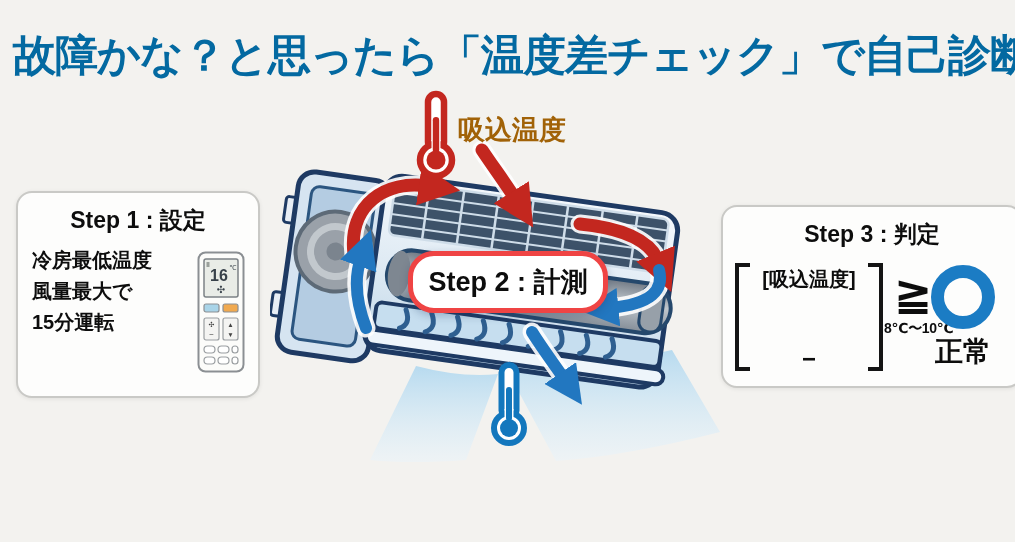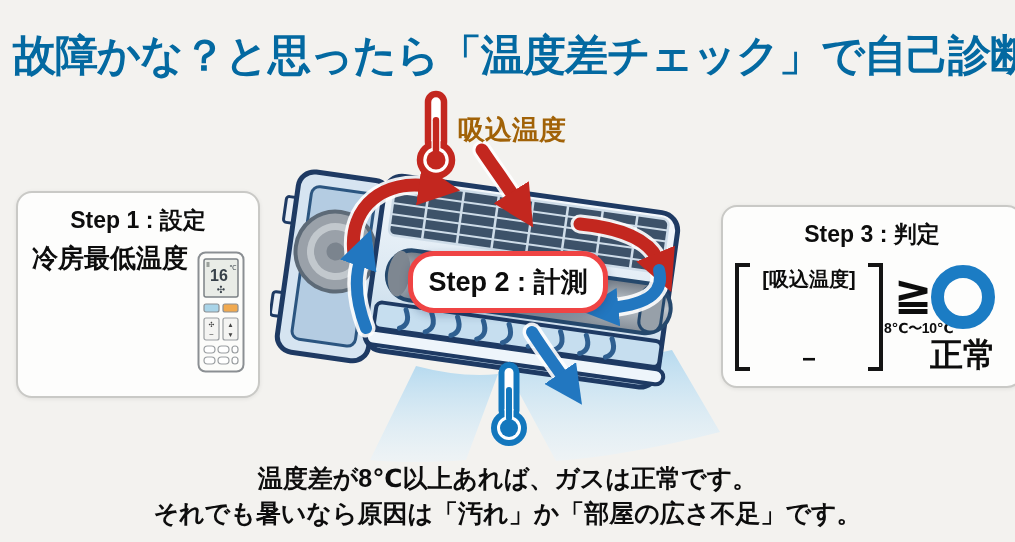--- a/index.html
+++ b/index.html
@@ -19,21 +19,21 @@
     position:absolute;background:#fdfdfc;border:2px solid #c9c9c6;
     border-radius:16px;box-shadow:0 1px 4px rgba(0,0,0,.08);
   }
   .card-h{
     position:absolute;top:12px;left:0;width:100%;text-align:center;
     font-size:23px;font-weight:800;
   }
   .step1{left:16px;top:191px;width:240px;height:203px;}
   .s1-lines{
     position:absolute;left:14px;top:52px;width:170px;
-    font-size:26px;font-weight:800;line-height:31px;font-family:Liberation Mono, monospace;
+    font-size:20px;font-weight:800;line-height:31px;
   }
   .s1-lines span{display:block;white-space:nowrap;}
   .remote{position:absolute;right:13px;top:58px;}
   
   .pill{
     position:absolute;left:408px;top:251px;width:190px;height:52px;
     background:#ffffff;border:5px solid #ef4444;border-radius:26px;
     box-shadow:0 3px 8px rgba(30,58,99,.28);
     display:flex;align-items:center;justify-content:center;
     font-size:27px;font-weight:800;z-index:6;white-space:nowrap;
@@ -52,21 +52,21 @@
   .f-op{font-size:24px;font-weight:900;line-height:18px;}
   .cmp{position:absolute;left:161px;top:60px;width:58px;text-align:center;}
   .cmp-sym{font-size:46px;font-weight:700;line-height:52px;}
   .cmp-range{font-size:14px;font-weight:800;letter-spacing:-0.3px;margin-top:1px;white-space:nowrap;text-align:center;}
   .ring{
     position:absolute;left:208px;top:58px;width:38px;height:38px;
     border:13px solid #1b7cc4;border-radius:50%;
   }
   .ring-lbl{
     position:absolute;left:200px;top:126px;width:80px;text-align:center;
-    font-size:33px;font-weight:800;
+    font-size:28px;font-weight:800;
   }
   
   .t-label{position:absolute;font-size:27px;font-weight:900;white-space:nowrap;z-index:7;}
   .t-label.red{left:458px;top:112px;color:#a16207;}
   .t-label.blue{left:534px;top:389px;color:#1377bd;}
   .thermo{position:absolute;z-index:7;}
   .thermo.red{left:414px;top:90px;}
   .thermo.blue{left:489px;top:361px;}
   
   .ac{position:absolute;left:270px;top:130px;z-index:2;}
@@ -193,20 +193,22 @@
     <circle cx="20" cy="67" r="15" fill="#ffffff" stroke="#1377bd" stroke-width="6"></circle>
     <rect x="15.5" y="48" width="9" height="11" fill="#ffffff"></rect>
     <rect x="17" y="26" width="6" height="34" rx="3" fill="#1377bd"></rect>
     <circle cx="20" cy="67" r="9" fill="#1377bd"></circle>
   </svg>
 
   <div class="card step1">
     <div class="card-h">Step 1 : 設定</div>
     <div class="s1-lines">
       <span>冷房最低温度</span>
+      <span>風量最大で</span>
+      <span>15分運転</span>
     </div>
 
     <svg class="remote" width="48" height="122" viewBox="0 0 48 122">
       <rect x="1.5" y="1.5" width="45" height="119" rx="7" fill="#fcfcfa" stroke="#8b8f93" stroke-width="2"></rect>
       <rect x="7" y="8" width="34" height="38" rx="2" fill="#e9ece7" stroke="#7c8186" stroke-width="1.5"></rect>
       <rect x="9.5" y="11" width="3" height="5" fill="#9aa09b"></rect>
       <text x="22" y="30" font-size="16" font-weight="bold" fill="#38414a" text-anchor="middle" font-family="Liberation Sans, sans-serif">16</text>
       <text x="36" y="19" font-size="7" fill="#38414a" text-anchor="middle" font-family="Liberation Sans, sans-serif">℃</text>
       <text x="24" y="42" font-size="10" fill="#38414a" text-anchor="middle">✣</text>
       <rect x="7" y="53" width="15" height="8" rx="2" fill="#a9d4e8" stroke="#8b8f93" stroke-width="1.2"></rect>
@@ -239,18 +241,14 @@
       <div class="f-op">−</div>
     </div>
     <div class="cmp">
       <div class="cmp-sym">≧</div>
       <div class="cmp-range">8℃〜10℃</div>
     </div>
     <div class="ring"></div>
     <div class="ring-lbl">正常</div>
   </div>
 
-  <div class="footer">
-    <div>温度差が8℃以上あれば、ガスは正常です。</div>
-    <div>それでも暑いなら原因は「汚れ」か「部屋の広さ不足」です。</div>
-  </div>
 
 </div>
 
 </body></html>

